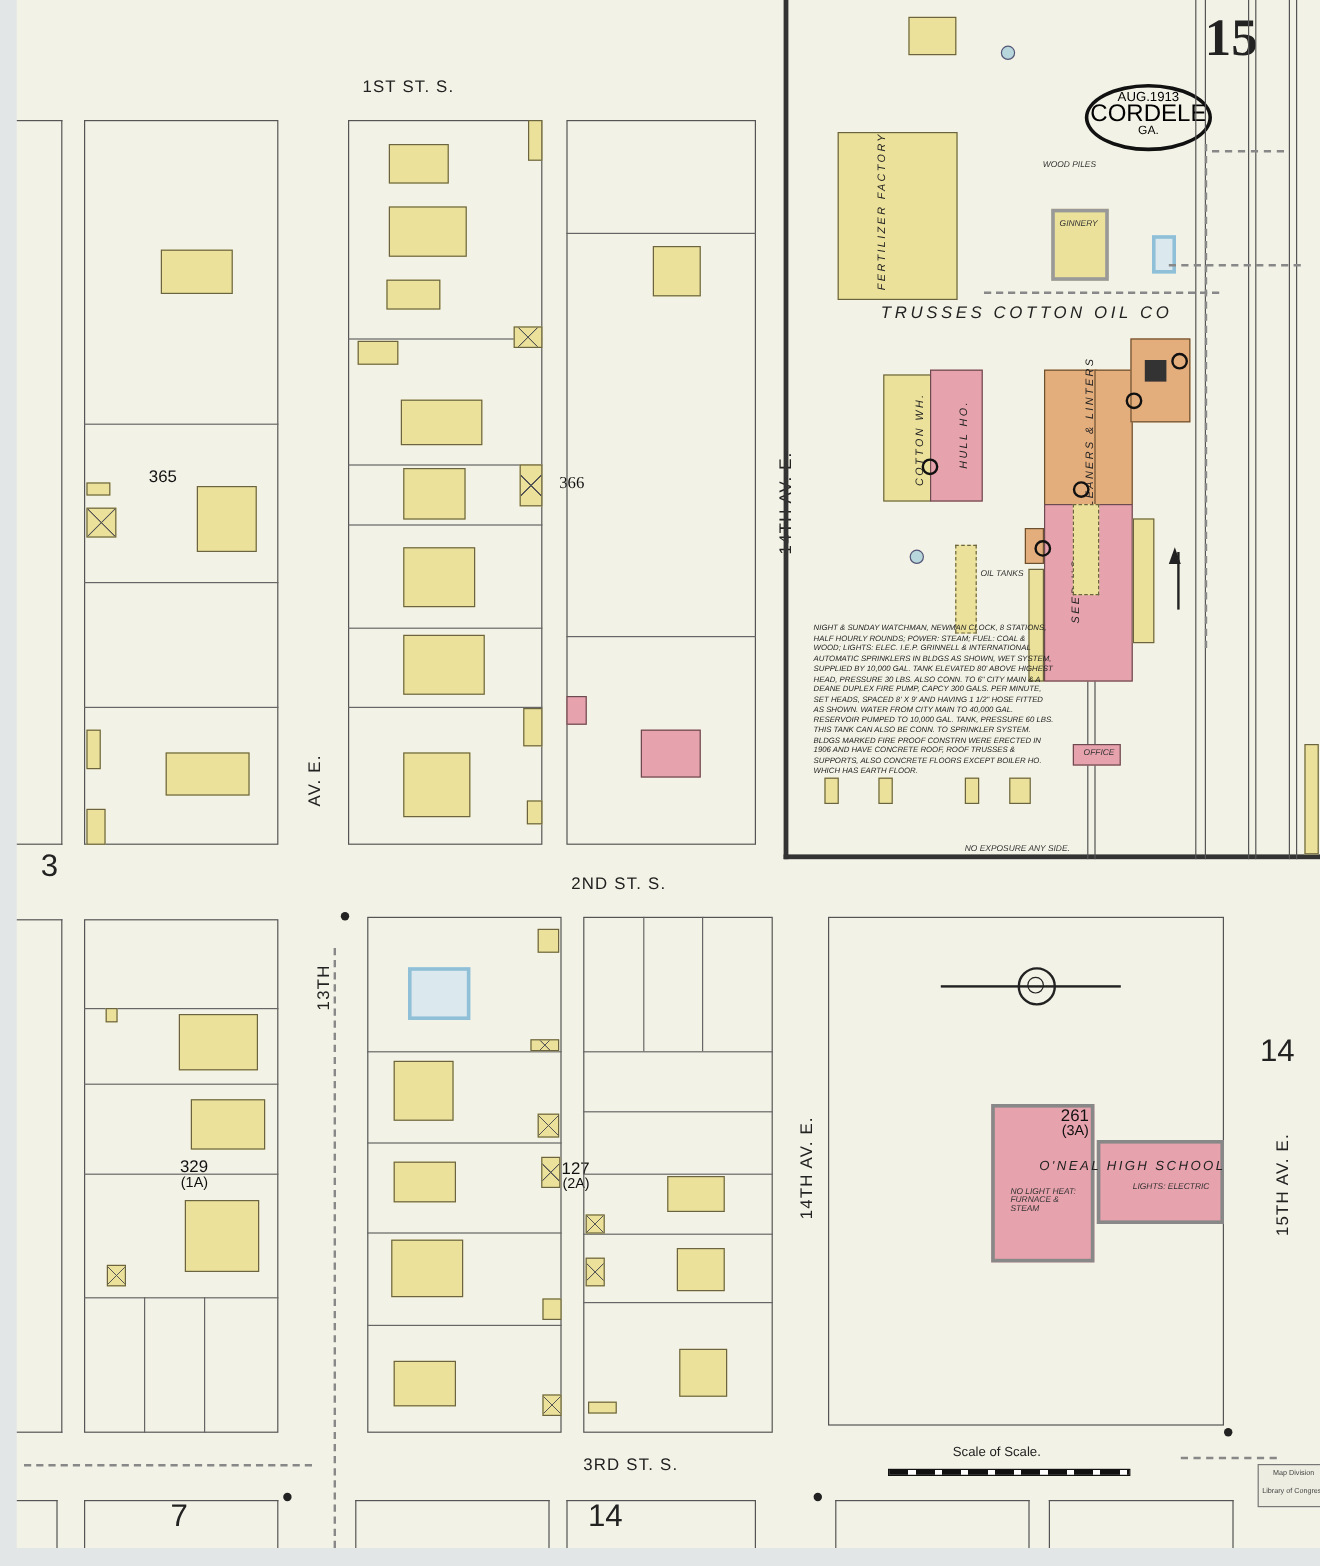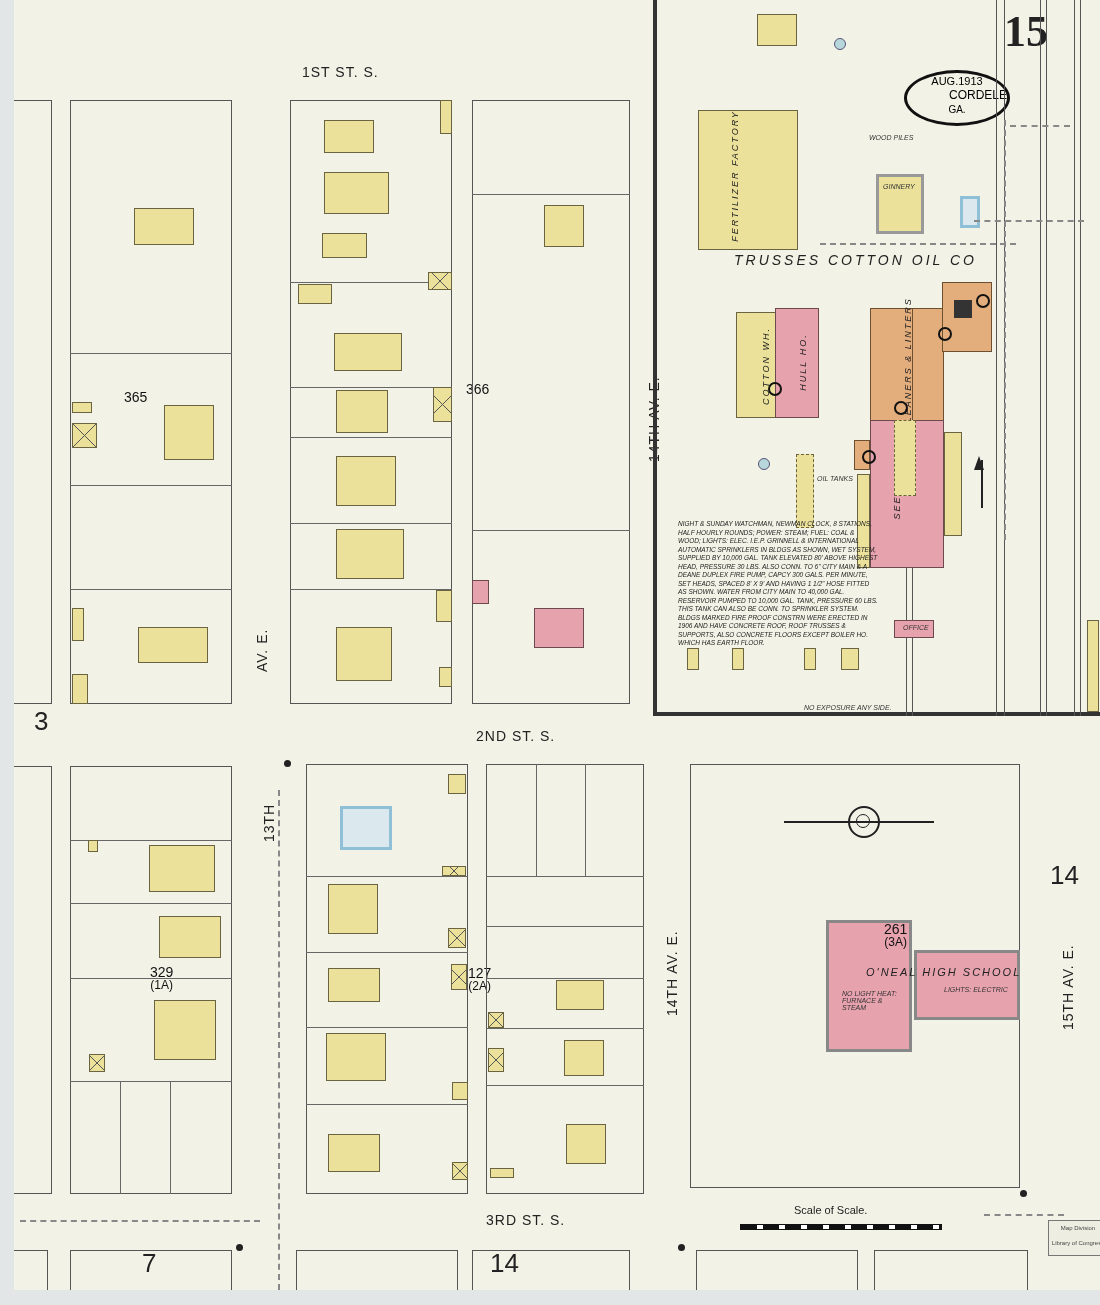--- a/index.html
+++ b/index.html
@@ -9,21 +9,21 @@
   .block { position:absolute; border:1.5px solid #555; box-sizing:border-box; }
   .lotline { position:absolute; background:#666; }
   .bldg { position:absolute; background:#ebe19a; border:1px solid #6b6440; box-sizing:border-box; }
   .bldg.dash { border:1px dashed #6b6440; }
   .bldg.pink { background:#e6a2ad; border-color:#6d4a4f; }
   .bldg.orange { background:#e3ad7c; border-color:#6d5030; }
   .bldg.blue { background:#dbe9ef; border:3px solid #8fc0d8; }
   .xshed { background-image:linear-gradient(45deg, transparent 48%, #555 49%, #555 51%, transparent 52%), linear-gradient(-45deg, transparent 48%, #555 49%, #555 51%, transparent 52%); }
   .street { position:absolute; font-size:14px; color:#222; letter-spacing:1px; white-space:nowrap; }
   .street.vert { transform:rotate(-90deg); transform-origin:left top; }
-  .blocknum { position:absolute; font-size:14px; color:#111; line-height:1; text-align:center; }
+  .blocknum { position:absolute; font-size:14px; color:#111; line-height:1; text-align:right; }
   .sheetnum { position:absolute; font-size:22px; color:#222; font-family:"Liberation Sans", sans-serif; }
   .tiny { position:absolute; font-size:7px; color:#333; font-style:italic; white-space:nowrap; }
   .label-v { position:absolute; font-size:9px; font-style:italic; letter-spacing:2px; color:#222; transform:rotate(-90deg); transform-origin:center; white-space:nowrap; }
   .pipe { position:absolute; border-top:2px dashed #888; }
   .pipev { position:absolute; border-left:2px dashed #888; }
   .rail { position:absolute; border-left:1.5px solid #555; }
   .ring { position:absolute; width:14px; height:14px; border:2px solid #111; border-radius:50%; box-sizing:border-box; font-size:5px; line-height:10px; text-align:center; }
   .tank { position:absolute; border-radius:50%; background:#b7d7dc; border:1px solid #557; }
   .hydrant { position:absolute; width:7px; height:7px; border-radius:50%; background:#222; }
   .cartouche { position:absolute; left:890px; top:70px; width:100px; height:50px; border:3px solid #111; border-radius:50%; background:#f3f2e6; text-align:center; }
@@ -33,21 +33,21 @@
 </style>
 </head>
 <body>
 
 <div class="sheet">
 
   <div class="sheetnum" style="left:990px;top:6px;font-size:44px;font-weight:bold;font-family:'Liberation Serif',serif;">15</div>
 
   <div class="cartouche">
     <div style="font-size:11px;margin-top:2px;">AUG.1913</div>
-    <div style="font-size:12px;line-height:17px;text-align:right;">CORDELE</div>
+    <div style="font-size:20px;line-height:17px;">CORDELE</div>
     <div style="font-size:10px;">GA.</div>
   </div>
 
   <div class="street" style="left:288px;top:64px;">1ST   ST.   S.</div>
   <div class="street" style="left:462px;top:728px;">2ND   ST.   S.</div>
   <div class="street" style="left:472px;top:1212px;">3RD   ST.   S.</div>
   <div class="street vert" style="left:240px;top:672px;">AV. E.</div>
   <div class="street vert" style="left:247px;top:842px;">13TH</div>
   <div class="street vert" style="left:632px;top:462px;">14TH   AV. E.</div>
   <div class="street vert" style="left:650px;top:1016px;">14TH   AV. E.</div>
@@ -85,21 +85,21 @@
   <div class="bldg xshed" style="left:414px;top:272px;width:24px;height:18px;"></div>
   <div class="bldg" style="left:284px;top:284px;width:34px;height:20px;"></div>
   <div class="bldg" style="left:320px;top:333px;width:68px;height:38px;"></div>
   <div class="bldg" style="left:322px;top:390px;width:52px;height:43px;"></div>
   <div class="bldg xshed" style="left:419px;top:387px;width:19px;height:35px;"></div>
   <div class="bldg" style="left:322px;top:456px;width:60px;height:50px;"></div>
   <div class="bldg" style="left:322px;top:529px;width:68px;height:50px;"></div>
   <div class="bldg" style="left:322px;top:627px;width:56px;height:54px;"></div>
   <div class="bldg" style="left:422px;top:590px;width:16px;height:32px;"></div>
   <div class="bldg" style="left:425px;top:667px;width:13px;height:20px;"></div>
-  <div class="blocknum" style="left:452px;top:382px;">366</div>
+  <div class="blocknum" style="left:452px;top:397px;font-family:Liberation Serif, serif;">366</div>
 
   <div class="block" style="left:458px;top:100px;width:158px;height:604px;"></div>
   <div class="lotline" style="left:458px;top:194px;width:158px;height:1px;"></div>
   <div class="lotline" style="left:458px;top:530px;width:158px;height:1px;"></div>
   <div class="bldg" style="left:530px;top:205px;width:40px;height:42px;"></div>
   <div class="bldg pink" style="left:520px;top:608px;width:50px;height:40px;"></div>
   <div class="bldg pink" style="left:458px;top:580px;width:17px;height:24px;"></div>
 
   <div class="abs" style="left:639px;top:0px;width:447px;height:716px;border-left:4px solid #333;border-bottom:4px solid #333;box-sizing:border-box;"></div>
   <div class="rail" style="left:982px;top:0px;height:716px;"></div>

